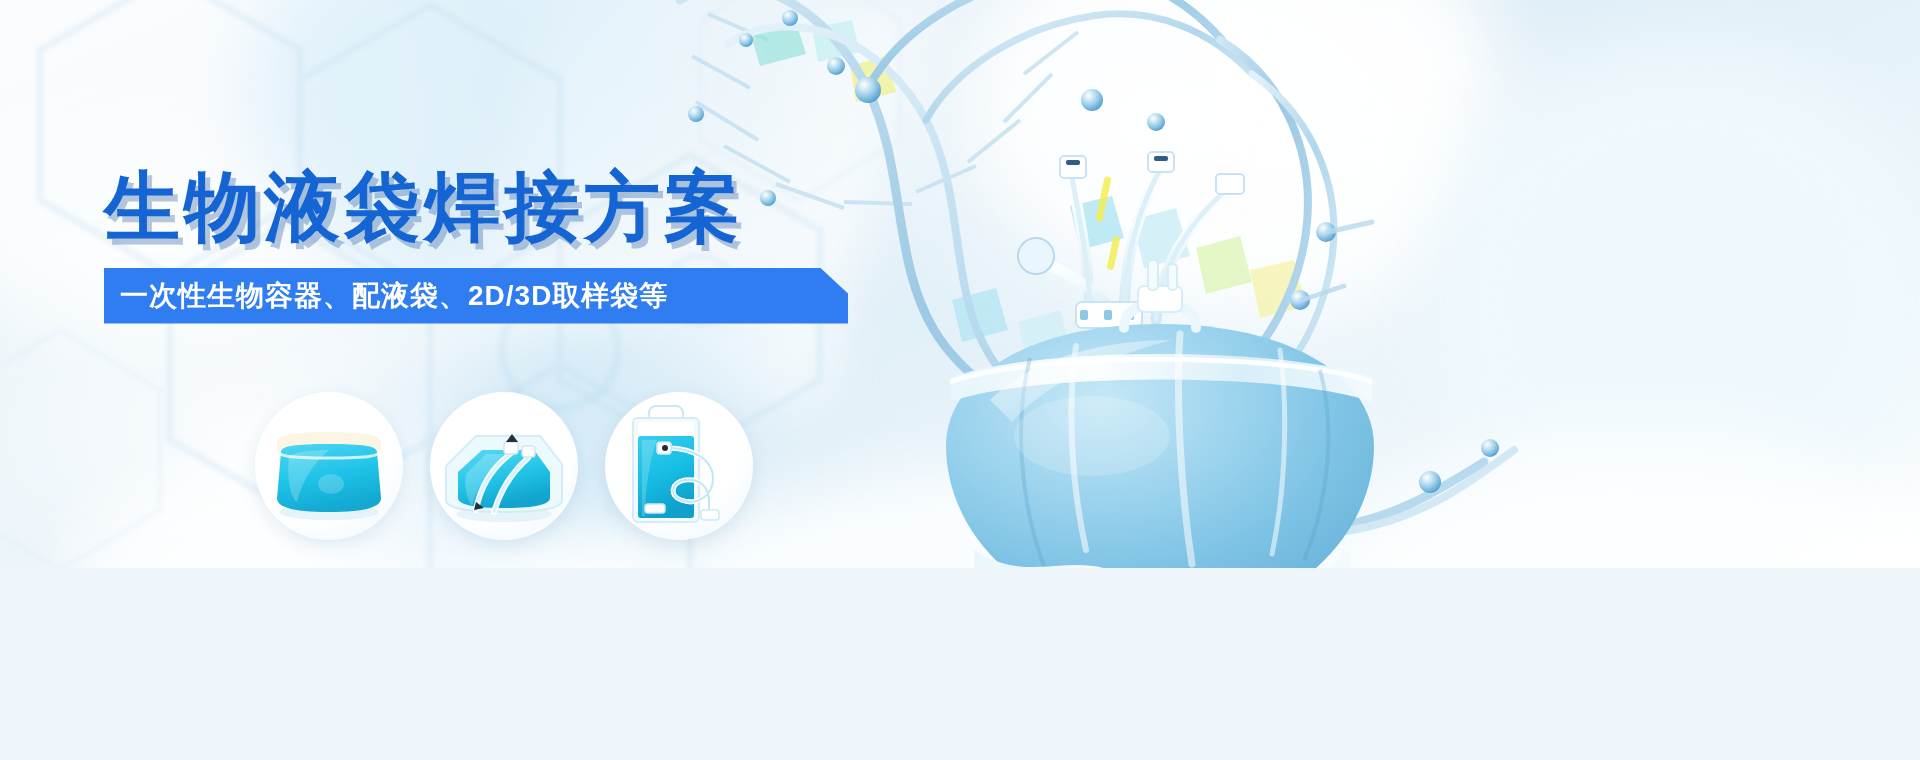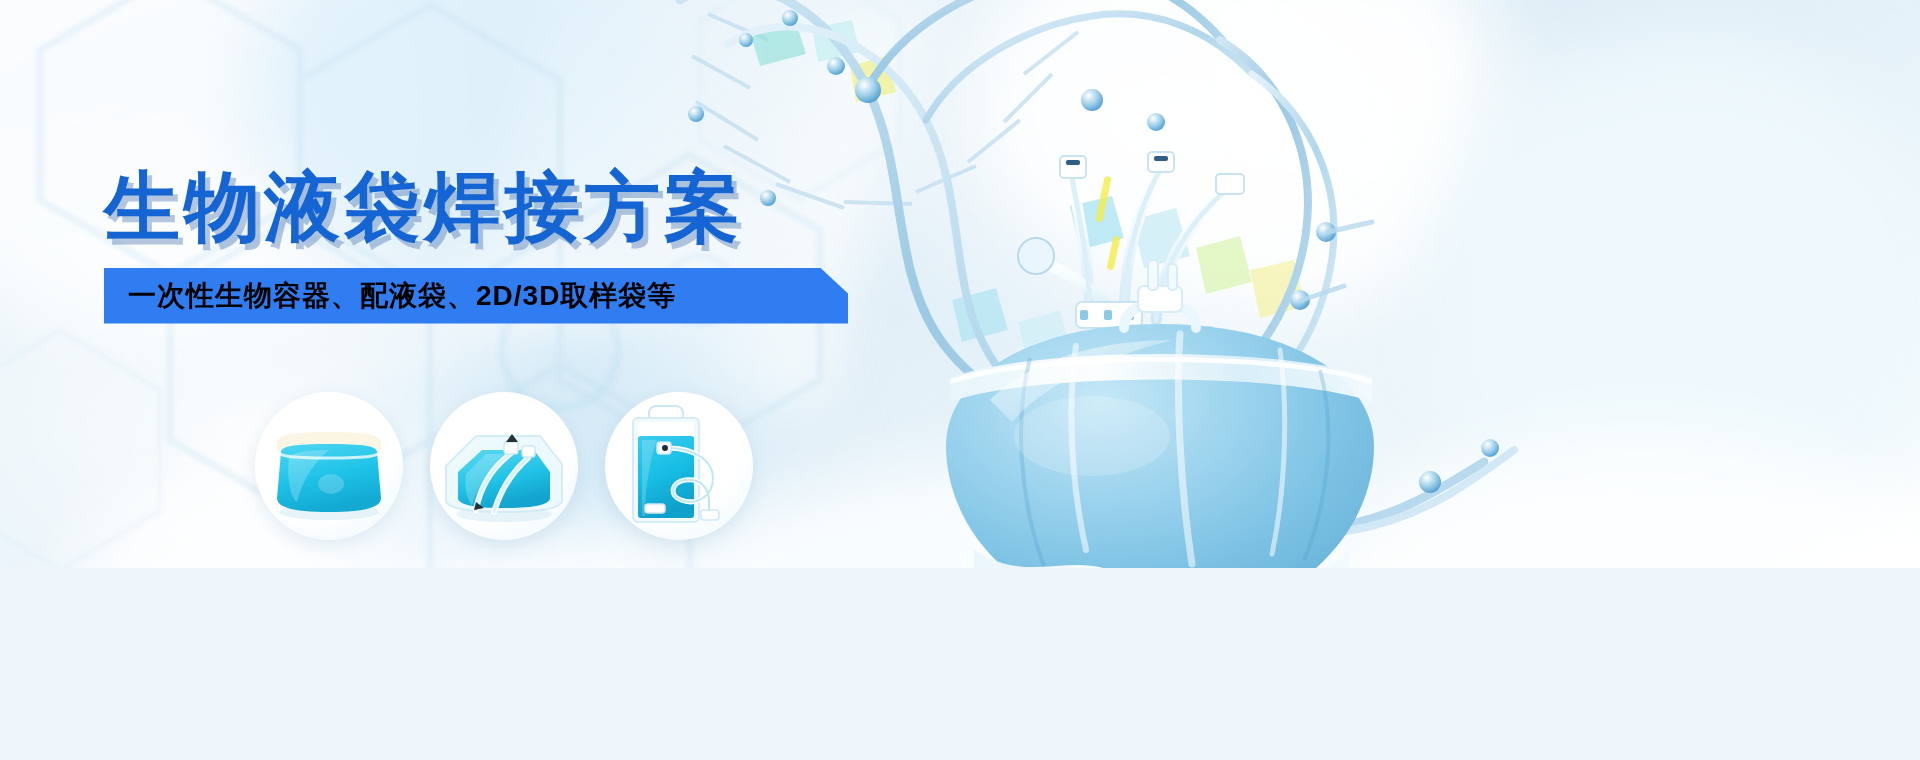--- a/index.html
+++ b/index.html
@@ -39,21 +39,21 @@
     text-shadow:5px 6px 0 rgba(18,72,150,.30);
     white-space:nowrap;
   }
   .sub-band{
     position:relative;margin-top:22px;height:56px;width:744px;
     background:#2f7df0;
     clip-path:polygon(0 0, 716px 0, 744px 26px, 744px 56px, 0 56px);
     display:flex;align-items:center;
   }
   .sub-text{
-    margin:8px;padding-left:16px;color:#000000;font-size:28px;font-weight:bold;
+    margin:0;padding-left:16px;color:#ffffff;font-size:28px;font-weight:bold;
     letter-spacing:1px;white-space:nowrap;
   }
 
   
   .thumbs{position:absolute;left:255px;top:392px;display:flex;gap:27px;}
   .thumb{
     position:relative;width:148px;height:148px;border-radius:50%;
     background:radial-gradient(circle at 38% 30%, #ffffff 0%, #ffffff 58%, #f3fafe 84%, #e9f4fb 100%);
     box-shadow:0 6px 18px rgba(90,140,180,.16);
     overflow:hidden;flex:none;

